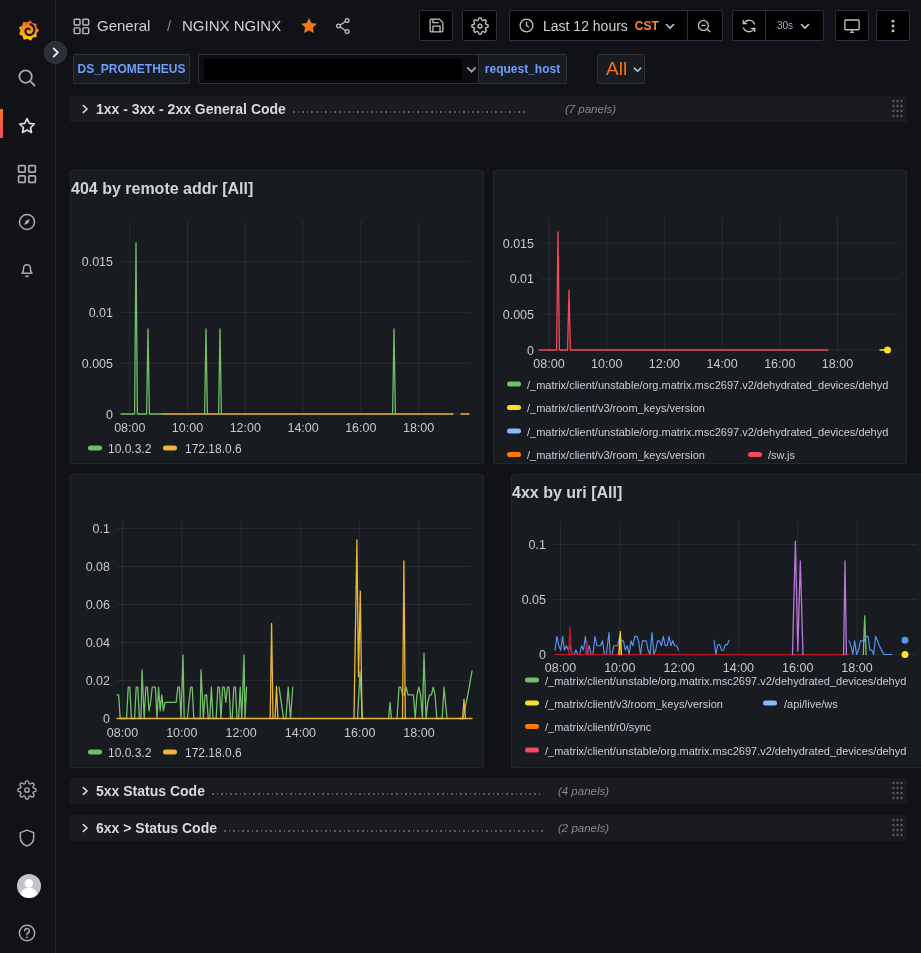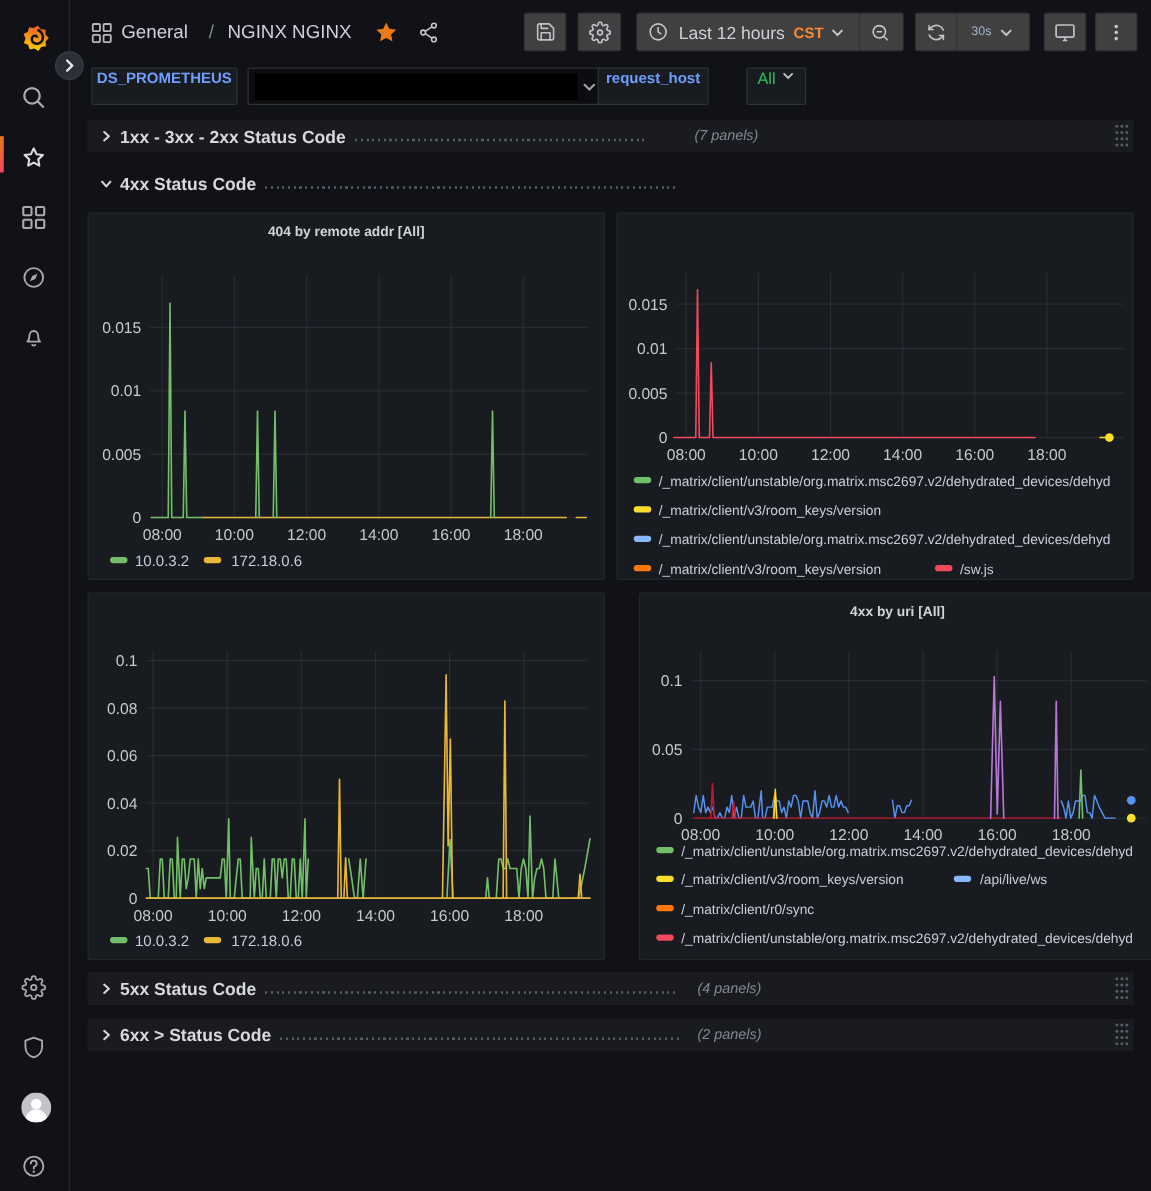--- a/index.html
+++ b/index.html
@@ -7,44 +7,44 @@
     font-family:"Liberation Sans", sans-serif; color:#ccccdc; }
   #stage { position:relative; width:880px; height:953px; }
   
   #sidebar { position:absolute; left:0; top:0; width:56px; height:953px;
     border-right:1px solid #25262b; }
   .sicon { position:absolute; left:17px; }
   #expandbtn { position:absolute; left:44px; top:41px; width:23px; height:23px;
     border-radius:50%; background:#2b2f36; border:1px solid #3a3e45; z-index:5;
     display:flex; align-items:center; justify-content:center; }
   
-  .hbtn { position:absolute; top:10px; height:31px; background:#404040;
+  .hbtn { position:absolute; top:10px; height:31px; background:#000000;
     border:1px solid #2e3137; border-radius:2px; display:flex;
     align-items:center; justify-content:center; }
   .crumbtxt { position:absolute; top:17px; font-size:15px; color:#d0d0da; }
   
   .vbox { position:absolute; top:54px; height:30px; background:#181b1f;
     border:1px solid #2e3137; border-radius:2px; display:flex;
-    }
+    align-items:center; }
   .vlabel { color:#6e9fff; font-weight:bold; font-size:12px; }
   
   .row { position:absolute; left:70px; width:837px; height:26px;
     display:flex; align-items:center; }
   .row.bg { background:#191b20; }
   .rtitle { font-size:14px; font-weight:bold; color:#d8d9de; white-space:nowrap; }
   .rchev { margin:0 6px 0 10px; }
   .dots { height:2px; margin:6px 8px 0 7px;
     background-image:repeating-linear-gradient(90deg,#585b62 0 1.6px,transparent 1.6px 4.6px); }
   .pcount { font-size:11.5px; font-style:italic; color:#85888f; white-space:nowrap; }
   .drag { position:absolute; right:4px; top:2px; }
   
   .panel { position:absolute; background:#181b1f; border:1px solid #25262c;
     border-radius:2px; overflow:hidden; }
-  .ptitle { position:absolute; left:0; right:0; top:9px; text-align:center;
-    font-size:11px; font-weight:bold; color:#d3d4da; }
+  .ptitle { position:absolute; left:0; right:0; top:9px; 
+    font-size:16px; font-weight:bold; color:#d3d4da; }
   svg text { font-family:"Liberation Sans", sans-serif; }
 </style>
 </head>
 <body>
 <div id="stage">
 
   <div id="sidebar">
     <svg class="sicon" style="top:18px" width="23" height="24" viewBox="0 0 24 24">
       <defs>
           <linearGradient id="glg" x1="0.4" y1="1" x2="0.6" y2="0">
@@ -198,54 +198,47 @@
   <div class="vbox" style="left:198px;width:287px;background:#0c0d10">
     <div style="position:absolute;left:5px;top:4px;width:258px;height:21px;background:#000"></div>
     <svg style="position:absolute;left:266px;top:8px" width="13" height="13" viewBox="0 0 12 12" fill="none" stroke="#9fa2a8" stroke-width="1.6" stroke-linecap="round">
         <path d="M2.5 4.5L6 8l3.5-3.5"></path>
       </svg>
   </div>
   <div class="vbox" style="left:478px;width:89px;justify-content:center">
     <span class="vlabel">request_host</span>
   </div>
   <div class="vbox" style="left:597px;width:48px;padding-left:8px">
-    <span style="font-size:13px;color:#22c55e">All</span>
+    <span style="font-size:19px;color:#f97316">All</span>
     <svg style="margin-left:5px" width="11" height="11" viewBox="0 0 12 12" fill="none" stroke="#c4c6cc" stroke-width="1.6" stroke-linecap="round">
         <path d="M2.5 4.5L6 8l3.5-3.5"></path>
       </svg>
   </div>
 
   <div class="row bg" style="top:96px">
     <svg class="rchev" width="10" height="10" viewBox="0 0 12 12" fill="none" stroke="#d8d9de" stroke-width="2" stroke-linecap="round" stroke-linejoin="round">
         <path d="M4 2L8.5 6 4 10"></path>
       </svg>
-    <span class="rtitle">1xx - 3xx - 2xx Status Code</span>
+    <span class="rtitle">1xx - 3xx - 2xx General Code</span>
     <div class="dots" style="width:234px"></div>
     <span class="pcount" style="margin-left:30px">(7 panels)</span>
     <svg class="drag" width="12" height="22" viewBox="0 0 12 22" fill="#585b62">
       <circle cx="2.5" cy="3" r="1.2"></circle>
         <circle cx="6.5" cy="3" r="1.2"></circle>
         <circle cx="10.5" cy="3" r="1.2"></circle>
       <circle cx="2.5" cy="8" r="1.2"></circle>
         <circle cx="6.5" cy="8" r="1.2"></circle>
         <circle cx="10.5" cy="8" r="1.2"></circle>
       <circle cx="2.5" cy="13" r="1.2"></circle>
         <circle cx="6.5" cy="13" r="1.2"></circle>
         <circle cx="10.5" cy="13" r="1.2"></circle>
       <circle cx="2.5" cy="18" r="1.2"></circle>
         <circle cx="6.5" cy="18" r="1.2"></circle>
         <circle cx="10.5" cy="18" r="1.2"></circle>
     </svg>
-  </div>
-  <div class="row" style="top:134px">
-    <svg class="rchev" width="10" height="10" viewBox="0 0 12 12" fill="none" stroke="#d8d9de" stroke-width="2" stroke-linecap="round" stroke-linejoin="round">
-        <path d="M2 4l4 4.5L10 4"></path>
-      </svg>
-    <span class="rtitle">4xx Status Code</span>
-    <div class="dots" style="width:328px"></div>
   </div>
   <div class="row bg" style="top:778px">
     <svg class="rchev" width="10" height="10" viewBox="0 0 12 12" fill="none" stroke="#d8d9de" stroke-width="2" stroke-linecap="round" stroke-linejoin="round">
         <path d="M4 2L8.5 6 4 10"></path>
       </svg>
     <span class="rtitle">5xx Status Code</span>
     <div class="dots" style="width:330px"></div>
     <span class="pcount" style="margin-left:8px">(4 panels)</span>
     <svg class="drag" width="12" height="22" viewBox="0 0 12 22" fill="#585b62">
       <circle cx="2.5" cy="3" r="1.2"></circle>

